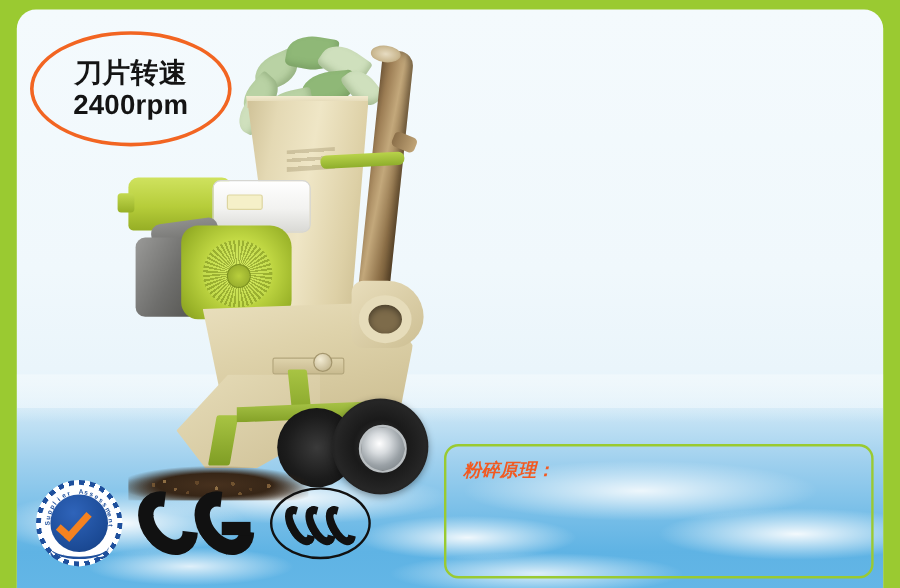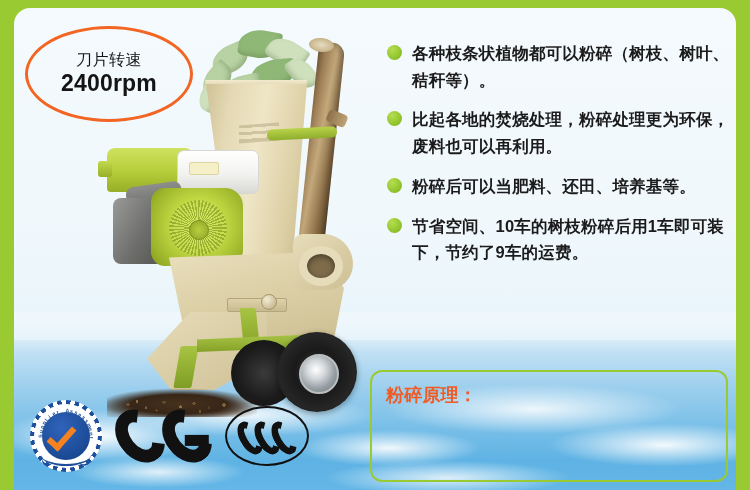--- a/index.html
+++ b/index.html
@@ -60,21 +60,21 @@
     left: 11px; top: 18px;
     width: 168px; height: 96px;
     border: 3px solid #F26522;
     border-radius: 50%;
     display: flex; flex-direction: column;
     align-items: center; justify-content: center;
     line-height: 1.18;
     z-index: 6;
   }
   #oval-callout .l1 {
-    font-size: 16px; font-weight: 400; color: #141414;
+    font-size: 23px; font-weight: 700; color: #141414;
     letter-spacing: .5px;
   }
   #oval-callout .l2 {
     font-size: 23px; font-weight: 700; color: #141414;
     letter-spacing: .2px;
   }
 
   
   #product { position: absolute; left: 85px; top: 8px; width: 300px; height: 390px; z-index: 4;}
 
@@ -312,24 +312,25 @@
     position: absolute;
     left: 356px; top: 362px;
     width: 358px; height: 112px;
     border: 2.5px solid #9ACA31;
     border-radius: 12px;
     padding: 10px 0 0 14px;
     z-index: 7;
   }
   #principle-box .pl {
     color: #F15A22;
-    font-size: 18px;
+    font-size: 15px;
     font-weight: 700;
     line-height: 1.52;
     letter-spacing: .2px;
+    font-style: italic;
   }
 
   
   #certs {
     position: absolute;
     left: 16px; bottom: 16px;
     height: 76px;
     display: flex; align-items: center; gap: 16px;
     z-index: 7;
   }
@@ -459,38 +460,20 @@
       <div class="chute-green-a"></div>
       <div class="chute-green-b"></div>
 
       <div class="frame-bar"></div>
       <div class="wheel-back"></div>
       <div class="wheel"></div>
 
       <div class="mulch"></div>
     </div>
 
-    <div id="features">
-      <div class="feature">
-        <div class="bullet-dot"></div>
-        <div class="feature-text">各种枝条状植物都可以粉碎（树枝、树叶、秸秆等）。</div>
-      </div>
-      <div class="feature">
-        <div class="bullet-dot"></div>
-        <div class="feature-text">比起各地的焚烧处理，粉碎处理更为环保，废料也可以再利用。</div>
-      </div>
-      <div class="feature">
-        <div class="bullet-dot"></div>
-        <div class="feature-text">粉碎后可以当肥料、还田、培养基等。</div>
-      </div>
-      <div class="feature">
-        <div class="bullet-dot"></div>
-        <div class="feature-text">节省空间、10车的树枝粉碎后用1车即可装下，节约了9车的运费。</div>
-      </div>
-    </div>
 
     <div id="principle-box">
       <div class="pl">粉碎原理：</div>
     </div>
 
     <div id="certs">
 
       <div class="seal">
         <div class="seal-outer"></div>
         <div class="seal-white"></div>

